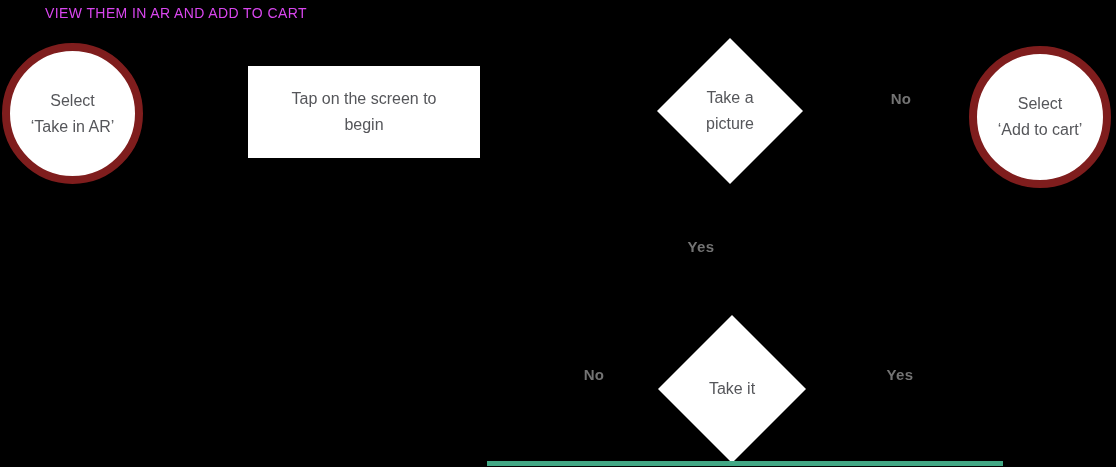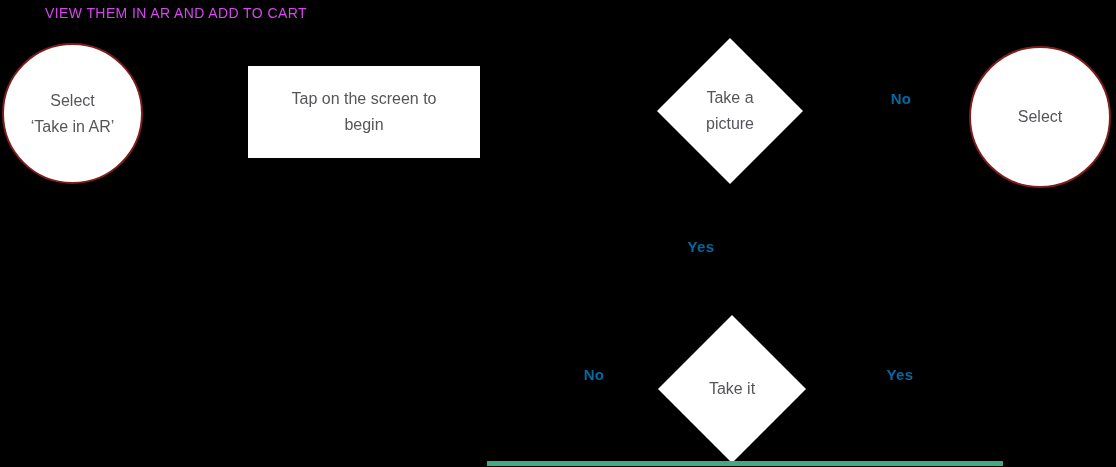--- a/index.html
+++ b/index.html
@@ -25,39 +25,39 @@
   .node {
     position: absolute;
     background: #FFFFFF;
     display: flex;
     align-items: center;
     justify-content: center;
     box-sizing: border-box;
   }
   .circle {
     border-radius: 50%;
-    border: 2px solid #7f1d1d;
+    border: 8px solid #7f1d1d;
   }
   .diamond {
     clip-path: polygon(50% 0, 100% 50%, 50% 100%, 0 50%);
   }
   .node-text {
     font-size: 16px;
     line-height: 26px;
     color: #55565A;
     text-align: center;
   }
   .rect .node-text { width: 170px; }
   .edge-label {
     position: absolute;
     transform: translate(-50%, -50%);
     font-size: 15px;
     font-weight: 700;
     letter-spacing: 0.3px;
-    color: #0369a1;
+    color: #737373;
     white-space: nowrap;
   }
   .accent-bar {
     position: absolute;
     left: 487px;
     top: 461px;
     width: 516px;
     height: 5px;
     background: #42A885;
   }
@@ -85,20 +85,21 @@
       <div>Take a</div>
       <div>picture</div>
     </div>
   </div>
 
   <div class="edge-label" style="left:901px; top:98px;">No</div>
 
   <div class="node circle" style="left:969px; top:46px; width:142px; height:142px;">
     <div class="node-text">
       <div>Select</div>
+      <div>‘Add to cart’</div>
     </div>
   </div>
 
   <div class="edge-label" style="left:701px; top:246px;">Yes</div>
 
   <div class="node diamond" style="left:658px; top:315px; width:148px; height:148px;">
     <div class="node-text">Take it</div>
   </div>
 
   <div class="edge-label" style="left:594px; top:374px;">No</div>

